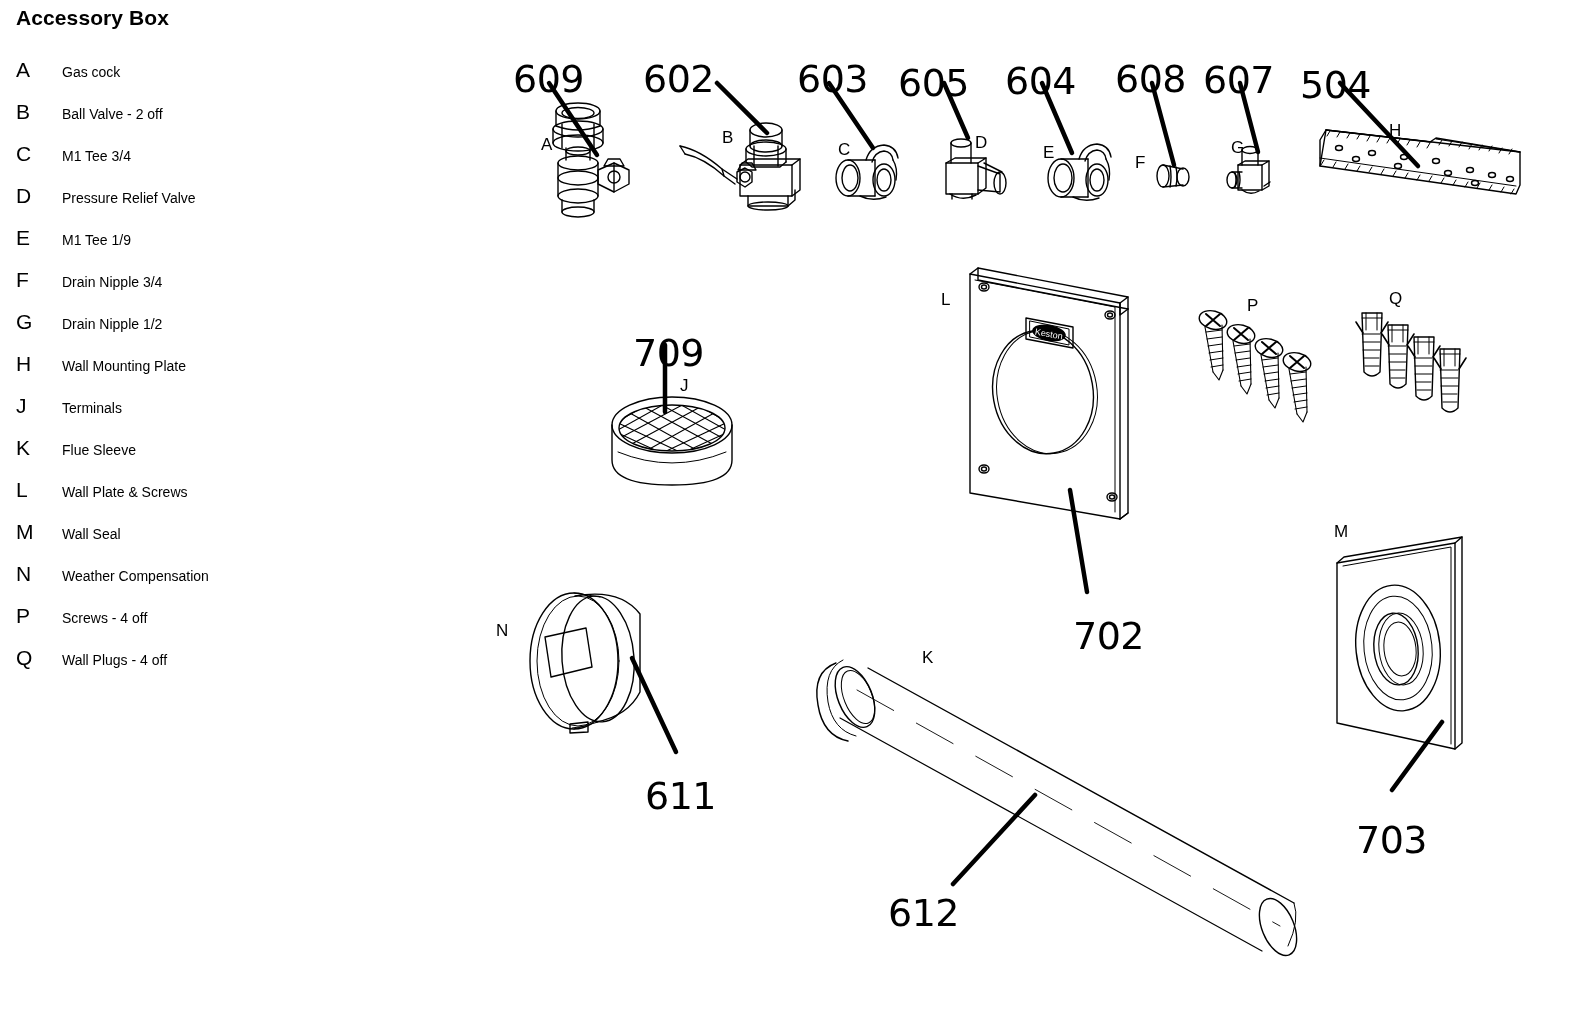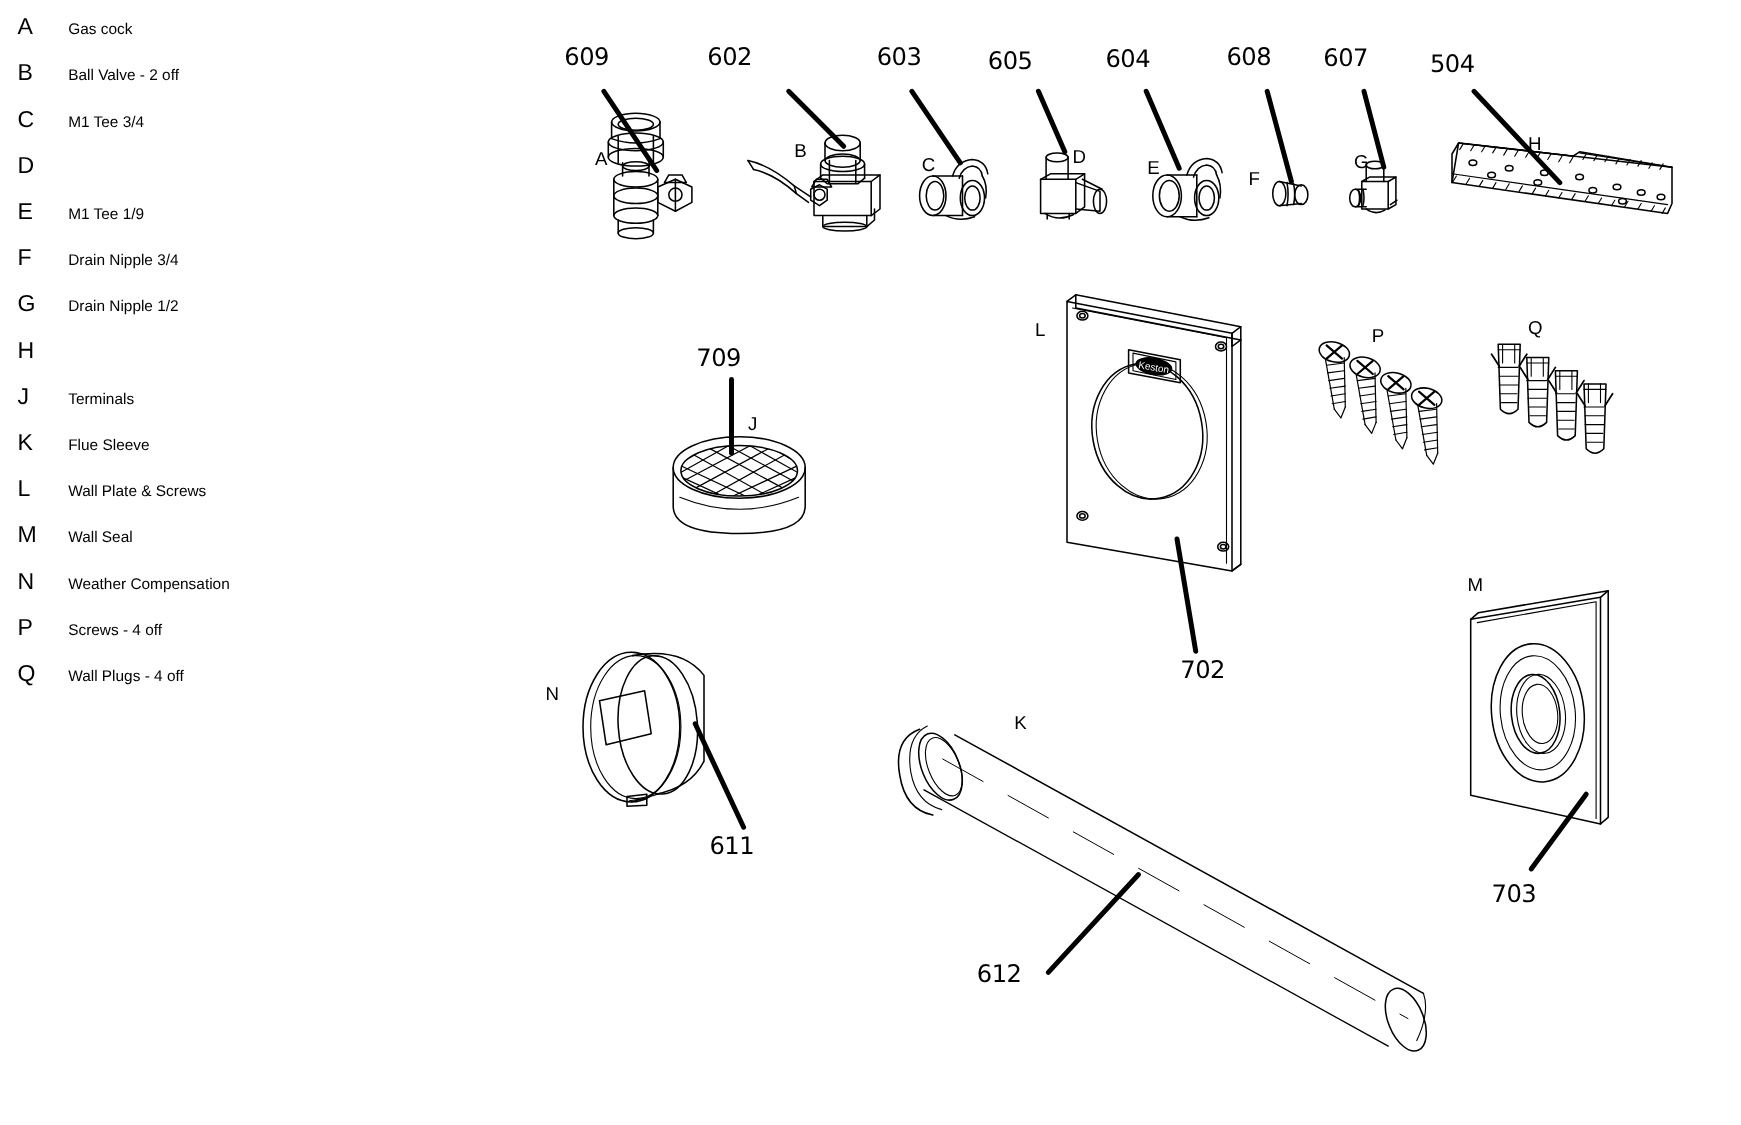--- a/index.html
+++ b/index.html
@@ -58,71 +58,75 @@
     left: 0; top: 0;
     width: 1583px;
     height: 1023px;
   }
   #drawing svg { display: block; }
 
   
   .callout {
     position: absolute;
     font-family: "DejaVu Sans", sans-serif;
-    font-size: 22px;
+    font-size: 38px;
     line-height: 33px;
     letter-spacing: -0.5px;
     white-space: nowrap;
     font-weight: 400;
+    margin-top: 27px;
   }
   
   .itemletter {
     position: absolute;
     font-family: "Liberation Sans", sans-serif;
     font-size: 17px;
     line-height: 17px;
     white-space: nowrap;
   }
 </style>
 </head>
 <body>
 
 <div id="page">
 
   <div id="legend">
+    <div id="legend-title">Accessory Box</div>
 
     <div class="legend-row">
       <span class="legend-key">A</span>
       <span class="legend-label">Gas cock</span>
     </div>
     <div class="legend-row">
       <span class="legend-key">B</span>
       <span class="legend-label">Ball Valve - 2 off</span>
     </div>
     <div class="legend-row">
       <span class="legend-key">C</span>
       <span class="legend-label">M1 Tee 3/4</span>
     </div>
     <div class="legend-row">
       <span class="legend-key">D</span>
+      <span class="legend-label">Pressure Relief Valve</span>
     </div>
     <div class="legend-row">
       <span class="legend-key">E</span>
       <span class="legend-label">M1 Tee 1/9</span>
     </div>
     <div class="legend-row">
       <span class="legend-key">F</span>
       <span class="legend-label">Drain Nipple 3/4</span>
     </div>
     <div class="legend-row">
       <span class="legend-key">G</span>
       <span class="legend-label">Drain Nipple 1/2</span>
     </div>
     <div class="legend-row">
       <span class="legend-key">H</span>
+      <span class="legend-label">Wall Mounting Plate</span>
     </div>
     <div class="legend-row">
       <span class="legend-key">J</span>
       <span class="legend-label">Terminals</span>
     </div>
     <div class="legend-row">
       <span class="legend-key">K</span>
       <span class="legend-label">Flue Sleeve</span>
     </div>
     <div class="legend-row">

